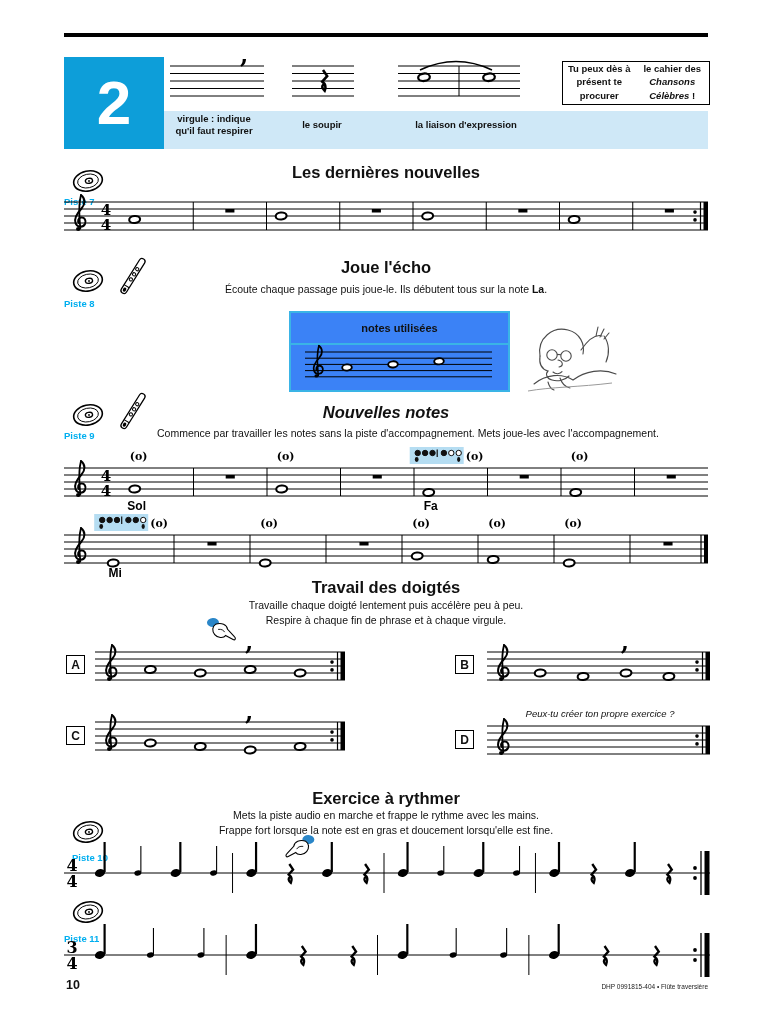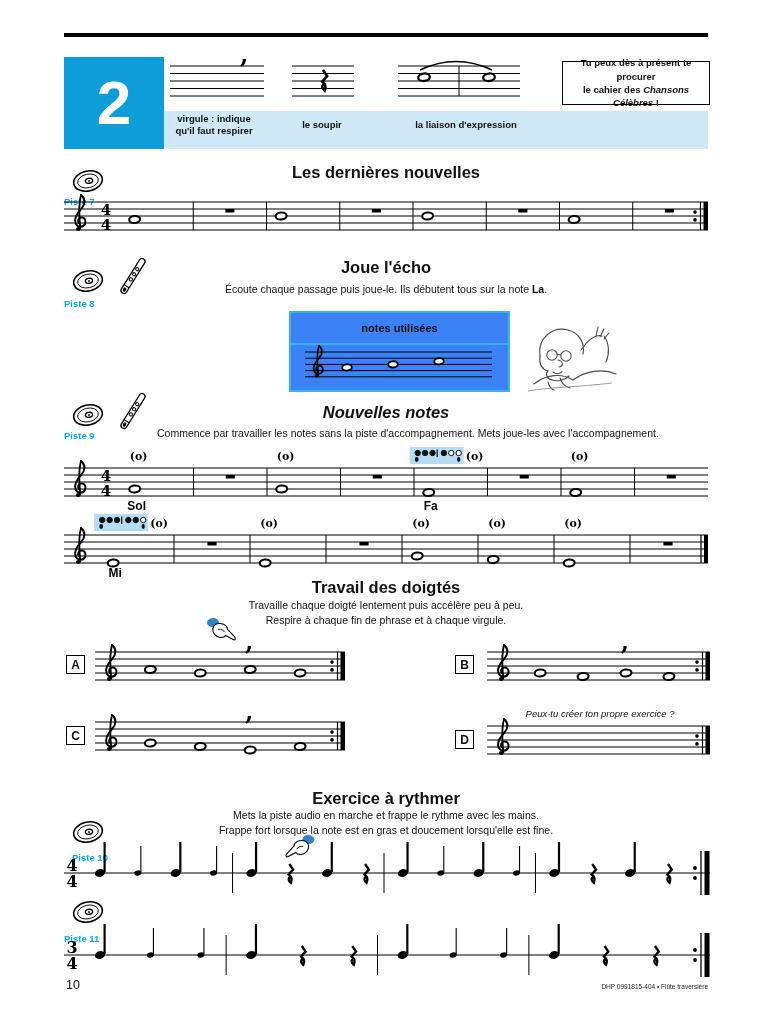--- a/index.html
+++ b/index.html
@@ -5,34 +5,34 @@
   html,body{margin:0;padding:0;background:#e8e8e8;}
   .page{position:relative;width:772px;height:1024px;background:#ffffff;
         font-family:"Liberation Sans",sans-serif;color:#111;overflow:hidden;}
   .abs{position:absolute;}
   .toprule{left:64px;top:33px;width:644px;height:4px;background:#000;}
   .lesson-square{left:64px;top:57px;width:100px;height:92px;display:flex;align-items:center;justify-content:center;}
   .lesson-square span{color:#fff;font-size:62px;font-weight:bold;line-height:1;}
   .band{left:164px;top:111px;width:544px;height:38px;}
   .caption{font-size:9.5px;font-weight:bold;text-align:center;line-height:1.25;}
   .tipbox{left:562px;top:61px;width:146px;height:42px;border:1.5px solid #000;
-          font-size:9.5px;font-weight:bold;text-align:center;display:flex;flex-direction:column;
+          font-size:9.5px;font-weight:bold;text-align:center;display:flex;flex-direction:row;
           justify-content:center;line-height:1.4;background:#fff;}
   .tipbox i{font-style:italic;}
   .h1{left:0;width:772px;text-align:center;font-weight:bold;font-size:16.5px;}
   .intro{font-size:10.5px;}
   .intro.center{left:0;width:772px;text-align:center;}
   .piste{color:#00aeef;font-weight:bold;font-size:9.5px;}
   .letterbox{width:17px;height:17px;border:1.6px solid #000;display:flex;align-items:center;
              justify-content:center;font-weight:bold;font-size:12px;background:#fff;}
   .notesbox{left:289px;top:311px;width:217px;height:77px;border:2px solid #3ab4e6;background:#3b82f6;}
   .notesbox .nb-title{height:30px;border-bottom:2px solid #3ab4e6;display:flex;align-items:center;
                       justify-content:center;font-weight:bold;font-size:11px;}
   .challenge{font-style:italic;font-size:9.5px;text-align:center;}
-  .pagenum{font-weight:normal;font-size:12.5px;}
+  .pagenum{font-weight:bold;font-size:12.5px;}
   .ref{font-size:6.5px;color:#222;}
   #music-layer{position:absolute;left:0;top:0;pointer-events:none;}
 </style>
 </head>
 <body>
 
 <div class="page">
 
   <div class="abs toprule"></div>
 

